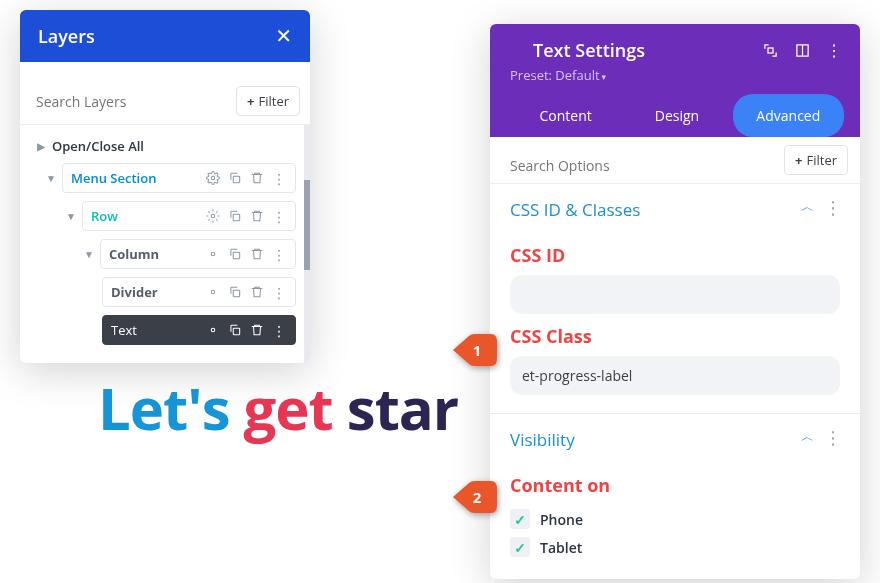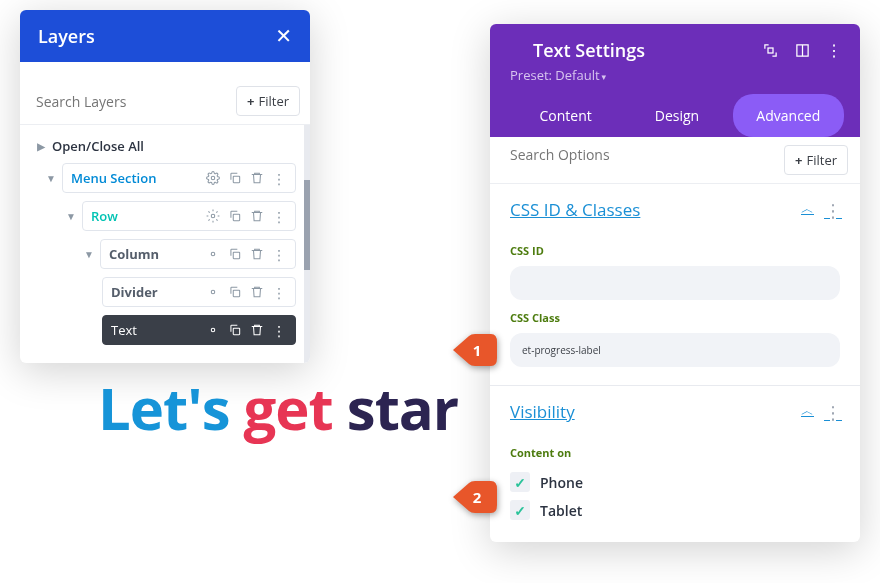--- a/index.html
+++ b/index.html
@@ -96,43 +96,43 @@
   .settings-title-row h1 { font-size: 18px; font-weight: 600; flex: 1; margin-left: 23px; }
   .hdr-ico { width: 20px; height: 20px; display: inline-flex; align-items: center; justify-content: center; margin-left: 12px; cursor: pointer; color: #fff; }
   .hdr-ico svg { width: 15px; height: 15px; }
   .preset-row { font-size: 13px; color: #d7c4ef; padding: 4px 0 10px 0; }
   .preset-row .caret { font-size: 9px; margin-left: 2px; }
   .tabs { display: flex; background: #6c2eb9; }
   .tab {
     flex: 1; text-align: center; padding: 12px 0;
     color: #fff; font-size: 14px; font-weight: 500; cursor: pointer;
   }
-  .tab.active { background: #8b5cf6; border-radius: 20px; }
+  .tab.active { background: #3b82f6; border-radius: 20px; }
 
   .section {
     border-bottom: 1px solid #e8eaef;
   }
   .section-body { padding: 0 20px 18px 20px; }
   .section-toggle {
-    display: flex; align-items: center; padding: 14px 18px 12px 20px;
-    color: #1a8fd5; font-size: 17px; font-weight: 500; text-decoration: underline;
+    display: flex; align-items: flex-start; padding: 14px 18px 12px 20px;
+    color: #1a8fd5; font-size: 17px; font-weight: 500;
   }
   .section-toggle .ttl { flex: 1; }
   .section-toggle .caret-ico { color: #1a8fd5; margin-right: 10px; font-size: 13px; transform: translateY(-1px); }
   .section-toggle .dots { color: #9aa2af; cursor: pointer; font-size: 18px; line-height: 1; }
 
-  .field-label { font-size: 11px; font-weight: 700; color: #4d7c0f; margin: 10px 0 8px 0; }
+  .field-label { font-size: 18px; font-weight: 700; color: #ef4444; margin: 10px 0 8px 0; }
   .text-input {
     width: 100%; background: #f1f3f7; border: none; border-radius: 12px;
-    padding: 10px 12px; font-size: 10px; color: #3b3f46; outline: none;
+    padding: 10px 12px; font-size: 14px; color: #3b3f46; outline: none;
   }
   .text-input::placeholder { color: #9aa2af; }
 
   .opt-search-row {
-    display: flex; align-items: flex-start; padding: 8px 12px 8px 20px;
+    display: flex; align-items: flex-end; padding: 8px 12px 8px 20px;
     border-bottom: 1px solid #eceef2;
   }
   .opt-search-row .filter-btn { margin-left: auto; }
 
   .check-row { display: flex; align-items: center; gap: 10px; padding: 4px 0; }
   .check-box {
     width: 20px; height: 20px; border-radius: 3px;
     background: #eef0f5; display: inline-flex; align-items: center; justify-content: center;
     color: #2bc39a; font-weight: 700; font-size: 14px;
   }

